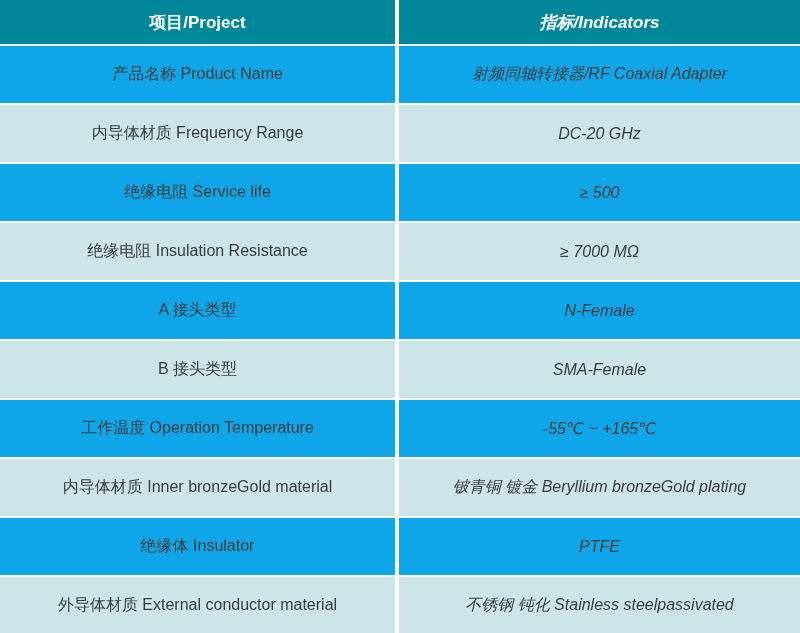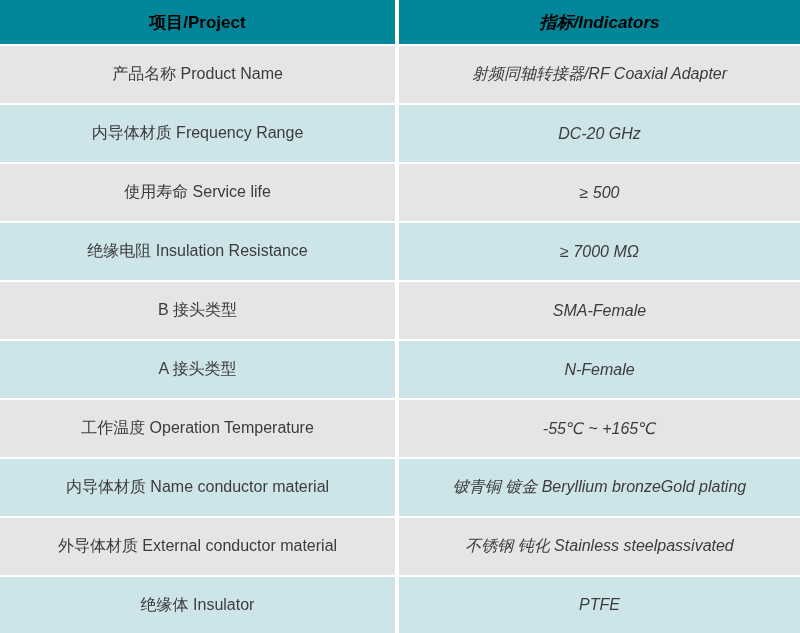--- a/index.html
+++ b/index.html
@@ -19,29 +19,29 @@
   .spec-table col.col-project   { width: 397px; }
   .spec-table col.col-indicator { width: 403px; }
   .spec-table th, .spec-table td {
     text-align: center;
     vertical-align: middle;
     padding: 2px 10px;
   }
   .spec-table thead tr { height: 45px; }
   .spec-table th {
     background: #008698;
-    color: #000000;
+    color: #ffffff;
     font-size: 17px;
     font-weight: bold;
   }
   .spec-table td {
     font-size: 16px;
     font-weight: 400;
     color: #3c3c3c;
-    background: #e5e5e5;
+    background: #0ea5e9;
     border-top: 2px solid #ffffff;
   }
   
   .spec-table th + th,
   .spec-table td + td {
     border-left: 4px solid #ffffff;
     font-style: italic;
   }
   
   .spec-table tbody tr:nth-child(even) td {
@@ -65,45 +65,45 @@
   <tbody>
     <tr>
       <td>产品名称 Product Name</td>
       <td>射频同轴转接器/RF Coaxial Adapter</td>
     </tr>
     <tr>
       <td>内导体材质 Frequency Range</td>
       <td>DC-20 GHz</td>
     </tr>
     <tr>
-      <td>使用寿命 Service life</td>
+      <td>绝缘电阻 Service life</td>
       <td>≥ 500</td>
     </tr>
     <tr>
       <td>绝缘电阻 Insulation Resistance</td>
       <td>≥ 7000 MΩ</td>
     </tr>
     <tr>
+      <td>A 接头类型</td>
+      <td>N-Female</td>
+    </tr>
+    <tr>
       <td>B 接头类型</td>
       <td>SMA-Female</td>
-    </tr>
-    <tr>
-      <td>A 接头类型</td>
-      <td>N-Female</td>
     </tr>
     <tr>
       <td>工作温度 Operation Temperature</td>
       <td>-55℃ ~ +165℃</td>
     </tr>
     <tr>
-      <td>内导体材质 Name conductor material</td>
+      <td>内导体材质 Inner bronzeGold material</td>
       <td>铍青铜 镀金 Beryllium bronzeGold plating</td>
+    </tr>
+    <tr>
+      <td>绝缘体 Insulator</td>
+      <td>PTFE</td>
     </tr>
     <tr>
       <td>外导体材质 External conductor material</td>
       <td>不锈钢 钝化 Stainless steelpassivated</td>
     </tr>
-    <tr>
-      <td>绝缘体 Insulator</td>
-      <td>PTFE</td>
-    </tr>
   </tbody>
 </table>
 
 </body></html>

